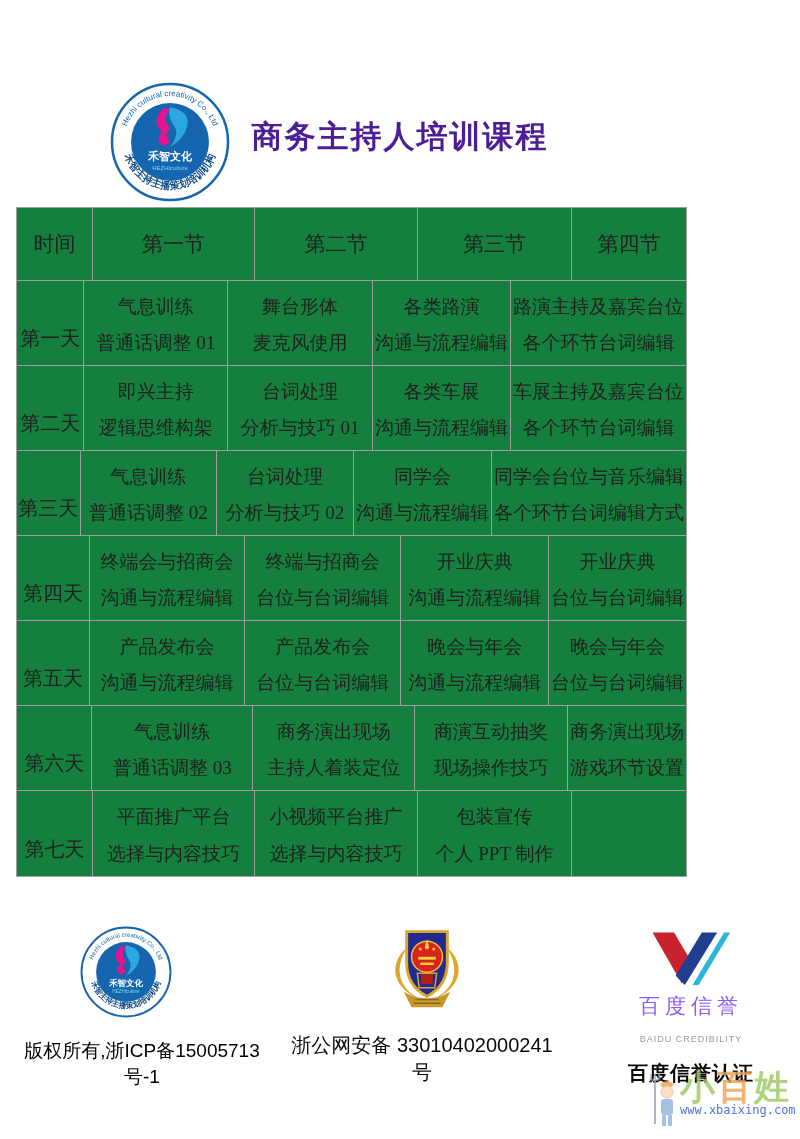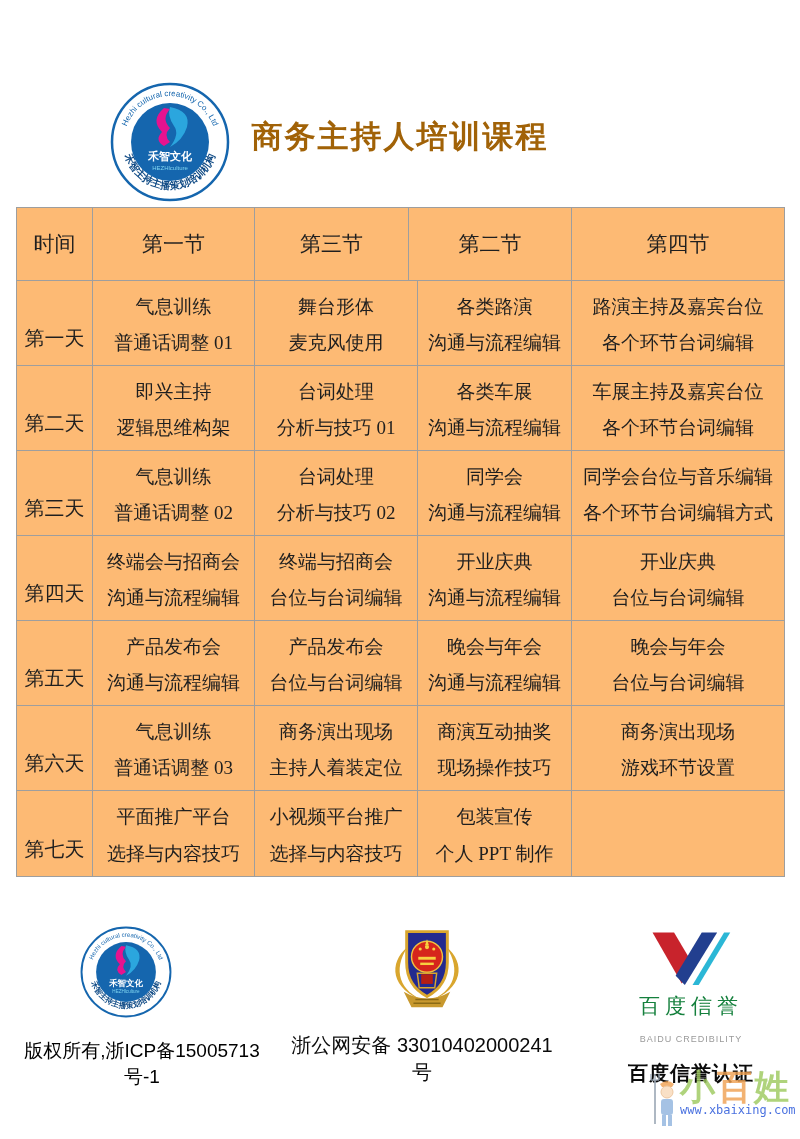--- a/index.html
+++ b/index.html
@@ -4,25 +4,25 @@
 <style>
   html,body{margin:0;padding:0;background:#fff;}
   .canvas{position:relative;width:800px;height:1139px;background:#ffffff;overflow:hidden;
           font-family:"Liberation Serif","DejaVu Serif",serif;color:#1f1f1f;}
 
   
   .brand-logo{position:absolute;}
   .logo-top{left:110px;top:82px;width:120px;height:120px;}
   .logo-bottom{left:80px;top:926px;width:92px;height:92px;}
   .page-title{position:absolute;left:0;top:116px;width:100%;text-align:center;
-              font-size:31px;font-weight:bold;letter-spacing:2px;color:#a16207;}
+              font-size:31px;font-weight:bold;letter-spacing:2px;color:#4c1d95;}
 
   
-  .course-table{position:absolute;left:16px;top:207px;width:769px;
-                border:1px solid #9e9e9e;box-sizing:border-box;background:#fdba74;}
+  .course-table{position:absolute;left:16px;top:207px;width:671px;
+                border:1px solid #9e9e9e;box-sizing:border-box;background:#15803d;}
   .trow{display:flex;height:85px;}
   .trow.header{height:73px;}
   .cell{box-sizing:border-box;border-right:1px solid #9e9e9e;border-bottom:1px solid #9e9e9e;}
   .cell.c4{border-right:none;}
   .trow:last-child .cell{border-bottom:none;}
   .c0{width:76px;} .c1{width:162px;} .c2{width:163px;} .c3{width:154px;} .c4{flex:1;}
   .hcell{display:flex;align-items:center;justify-content:center;font-size:21px;}
   .ccell{display:flex;flex-direction:column;justify-content:space-between;align-items:center;
          padding:13px 2px 9px 2px;font-size:19px;}
   .ccell .line{white-space:nowrap;}
@@ -30,21 +30,21 @@
 
   
   .footer-text{font-family:"Liberation Sans","DejaVu Sans",sans-serif;}
   .icp-text{position:absolute;left:14px;top:1038px;width:256px;text-align:center;
             font-size:19px;font-weight:500;color:#000000;}
   .police-badge{position:absolute;left:378px;top:920px;width:98px;height:92px;}
   .police-text{position:absolute;left:282px;top:1032px;width:280px;text-align:center;
                font-size:20px;font-weight:normal;color:#0a0a0a;}
   .baidu-block{position:absolute;left:612px;top:928px;width:158px;text-align:center;}
   .baidu-v{width:96px;height:60px;margin:0 auto;display:block;}
-  .baidu-name{font-size:21px;color:#15803d;letter-spacing:5px;margin-top:4px;
+  .baidu-name{font-size:21px;color:#8b5cf6;letter-spacing:5px;margin-top:4px;
               font-family:"Liberation Sans",sans-serif;}
   .baidu-sub{font-size:9px;color:#9a9a9a;letter-spacing:1px;margin-top:14px;
              font-family:"Liberation Sans",sans-serif;}
   .baidu-cert{font-size:20px;color:#0a0a0a;font-weight:bold;margin-top:16px;letter-spacing:1px;
               font-family:"Liberation Sans",sans-serif;}
 
   
   .watermark{position:absolute;left:648px;top:1072px;width:152px;height:64px;opacity:.8;}
   .wm-inner{display:flex;align-items:flex-start;}
   .wm-person{width:30px;height:58px;flex:none;}
@@ -76,22 +76,22 @@
     <text x="60" y="78" text-anchor="middle" font-size="11" font-weight="bold" fill="#ffffff" font-family="Liberation Sans, sans-serif">禾智文化</text>
     <text x="60" y="88" text-anchor="middle" font-size="6" fill="#7fd4f0" font-family="Liberation Sans, sans-serif">HEZHlculture</text>
   </svg>
 
   <div class="page-title">商务主持人培训课程</div>
 
   <div class="course-table">
       <div class="trow header">
         <div class="cell hcell c0">时间</div>
         <div class="cell hcell c1">第一节</div>
+        <div class="cell hcell c2">第二节</div>
         <div class="cell hcell c3">第三节</div>
-        <div class="cell hcell c2">第二节</div>
         <div class="cell hcell c4">第四节</div>
       </div>
       <div class="trow">
         <div class="cell daycell c0">
           <div>第一天</div>
         </div>
         <div class="cell ccell c1">
           <div class="line">气息训练</div>
           <div class="line">普通话调整 01</div>
         </div>

